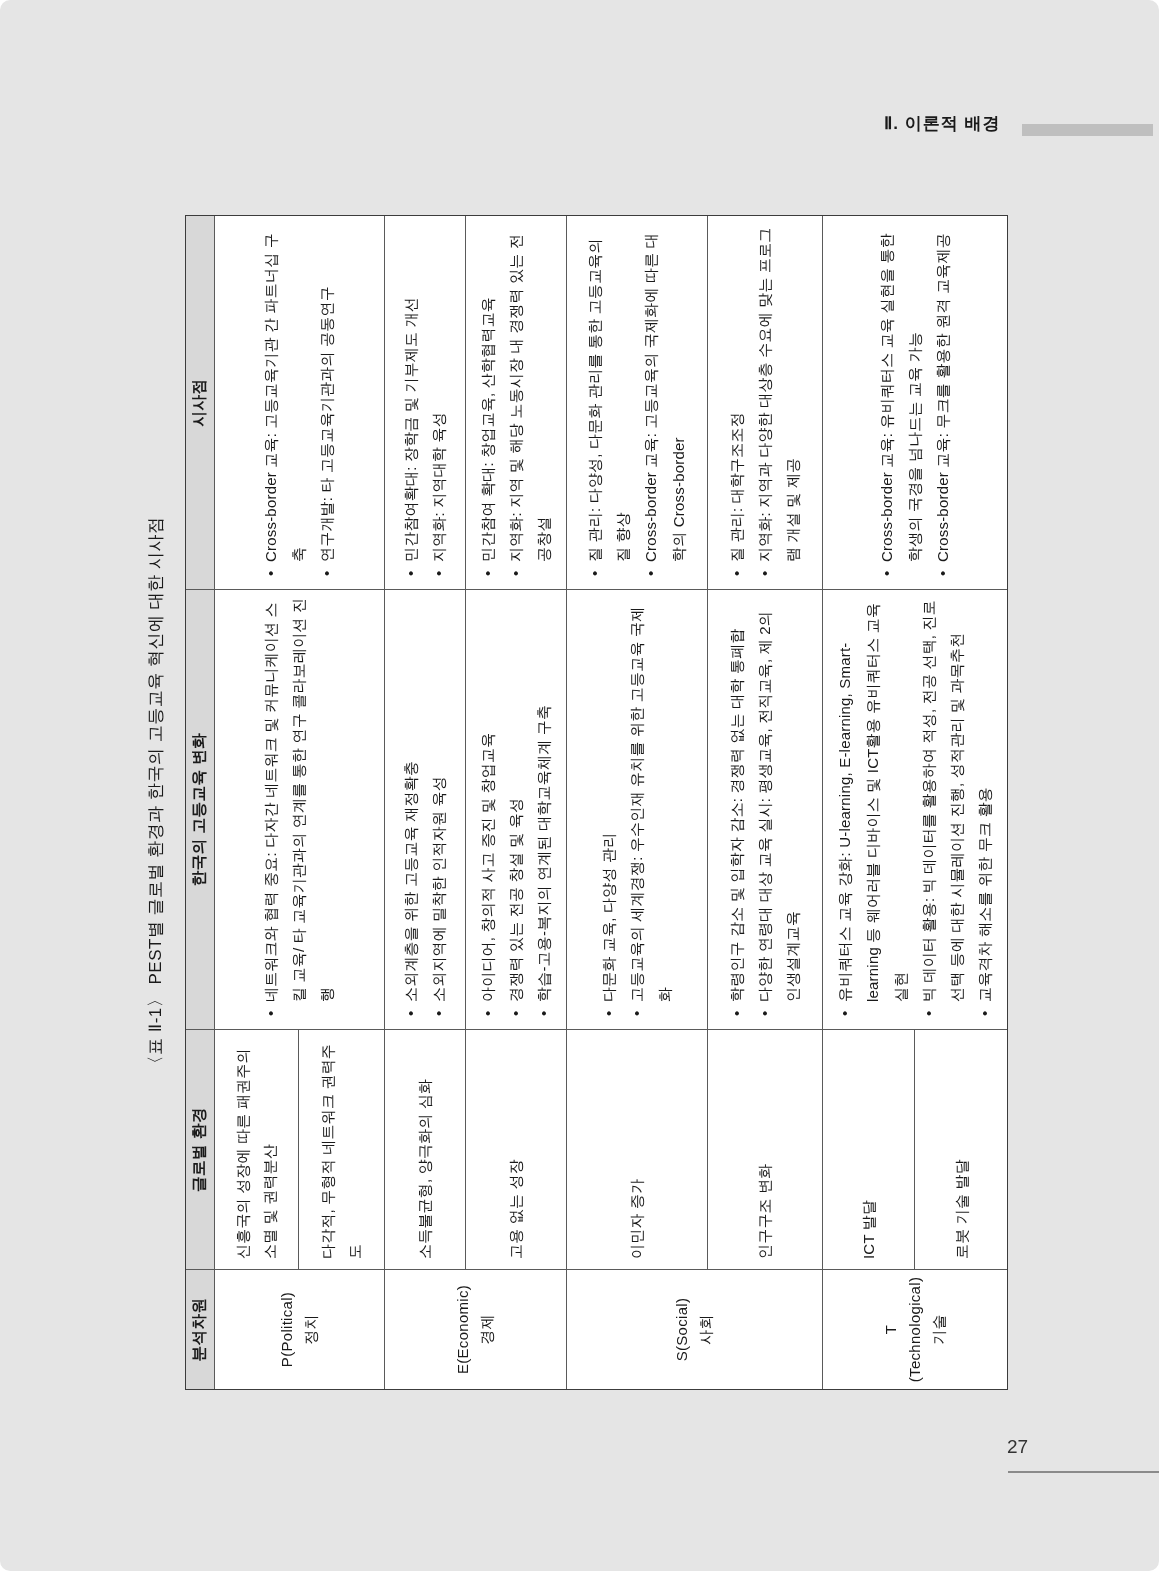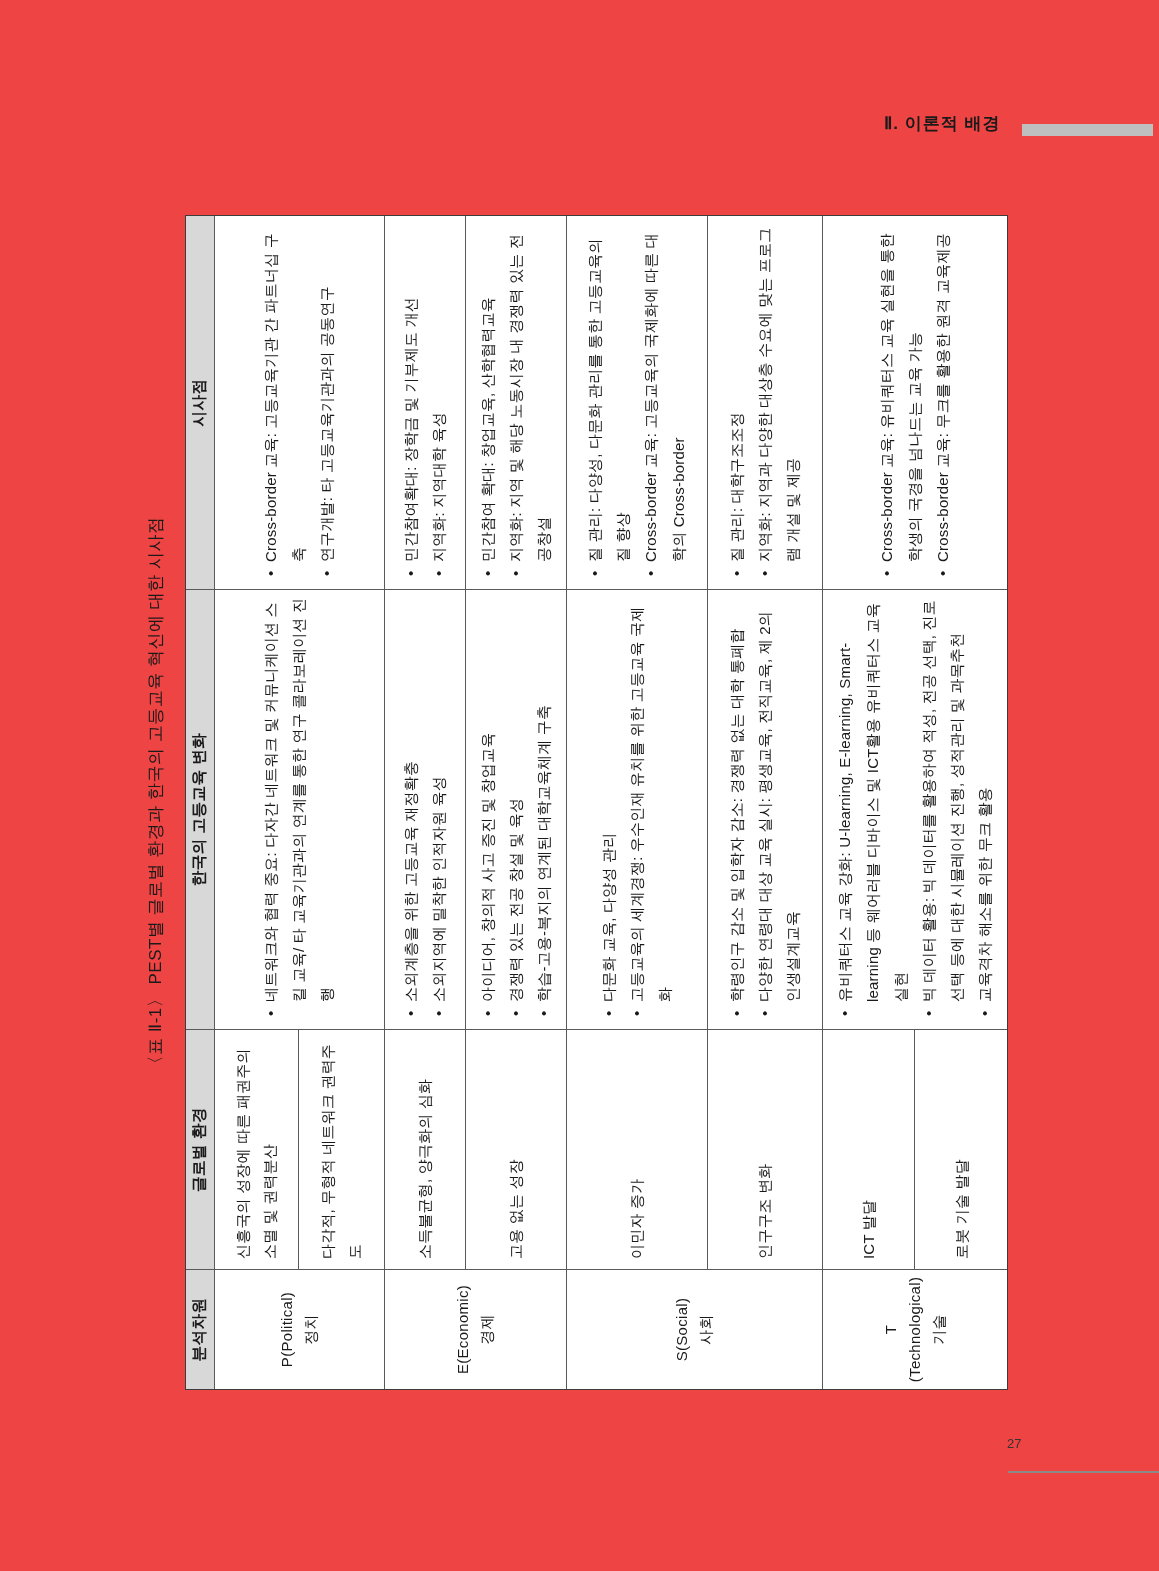--- a/index.html
+++ b/index.html
@@ -1,29 +1,29 @@
 <!DOCTYPE html>
 <html><head>
 <meta charset="utf-8">
 <style>
   html,body{margin:0;padding:0;background:#ffffff;}
   .sheet{
-    position:relative;width:1159px;height:1571px;background:#ef4444;
-    overflow:hidden;font-family:"Liberation Sans",sans-serif;color:#1a1a1a;
+    position:relative;width:1159px;height:1571px;background:#e5e5e5;
+    overflow:hidden;font-family:"Liberation Sans",sans-serif;color:#1a1a1a;border-radius:10px;
   }
   
   .page-header-text{
     position:absolute;left:884px;top:112px;font-size:17px;font-weight:700;
     letter-spacing:1px;white-space:nowrap;
   }
   .page-header-bar{
     position:absolute;left:1022px;top:124px;width:131px;height:12px;background:#bfbfbf;
   }
   
-  .page-number{position:absolute;left:1007px;top:1436px;font-size:13px;color:#333;}
+  .page-number{position:absolute;left:1007px;top:1436px;font-size:19px;color:#333;}
   .footer-rule{position:absolute;left:1008px;top:1471px;width:151px;height:2px;background:#8a8a8a;}
   
   .caption-wrap{
     position:absolute;left:134px;top:1122px;width:655px;height:42px;
     transform:rotate(-90deg);transform-origin:0 0;
     display:flex;align-items:center;justify-content:center;
   }
   .caption-wrap .caption{font-size:17px;letter-spacing:.5px;white-space:nowrap;}
   
   .table-wrap{

